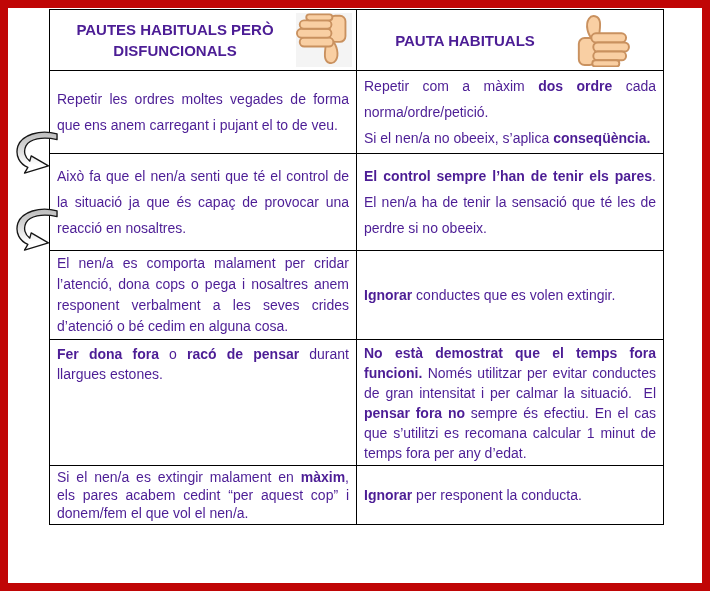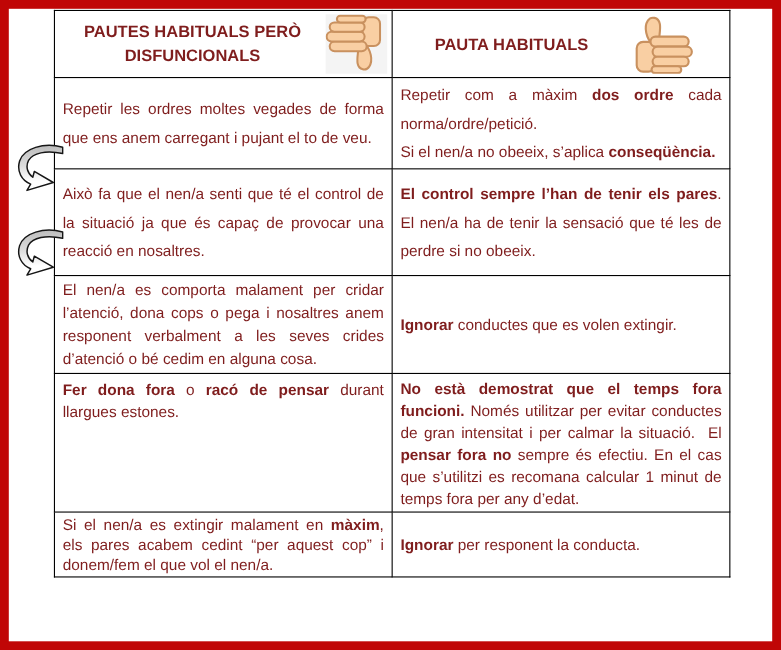--- a/index.html
+++ b/index.html
@@ -1,19 +1,19 @@
 <!DOCTYPE html>
 <html><head>
 <meta charset="utf-8">
 <style>
   html,body{margin:0;padding:0;background:#fff;}
   .frame{
     position:relative;width:710px;height:591px;box-sizing:border-box;
     border:8px solid #C00606;background:#fff;overflow:hidden;
-    font-family:"Liberation Sans",sans-serif;color:#7f1d1d;
+    font-family:"Liberation Sans",sans-serif;color:#4c1d95;
   }
   .page{position:absolute;left:0;top:0;width:694px;height:575px;overflow:hidden;}
   table.grid{
     border-collapse:collapse;table-layout:fixed;
     position:absolute;left:41px;top:1px;width:614px;z-index:1;
   }
   td{
     border:1.5px solid #000;padding:2px 7px;vertical-align:middle;
     font-size:14px;overflow:hidden;
   }

